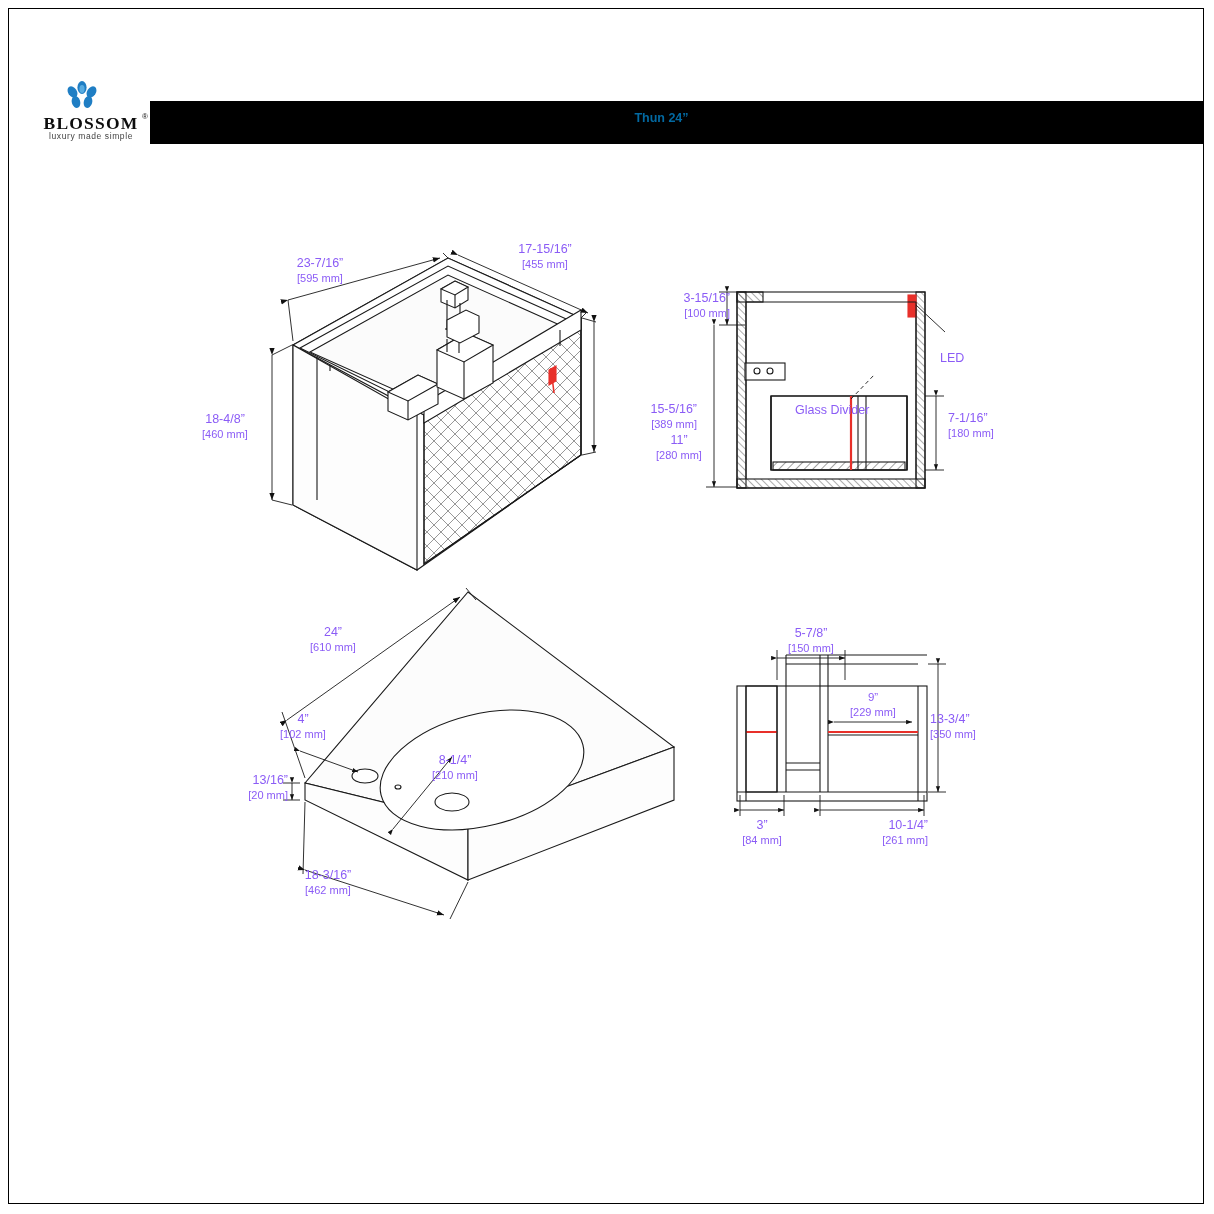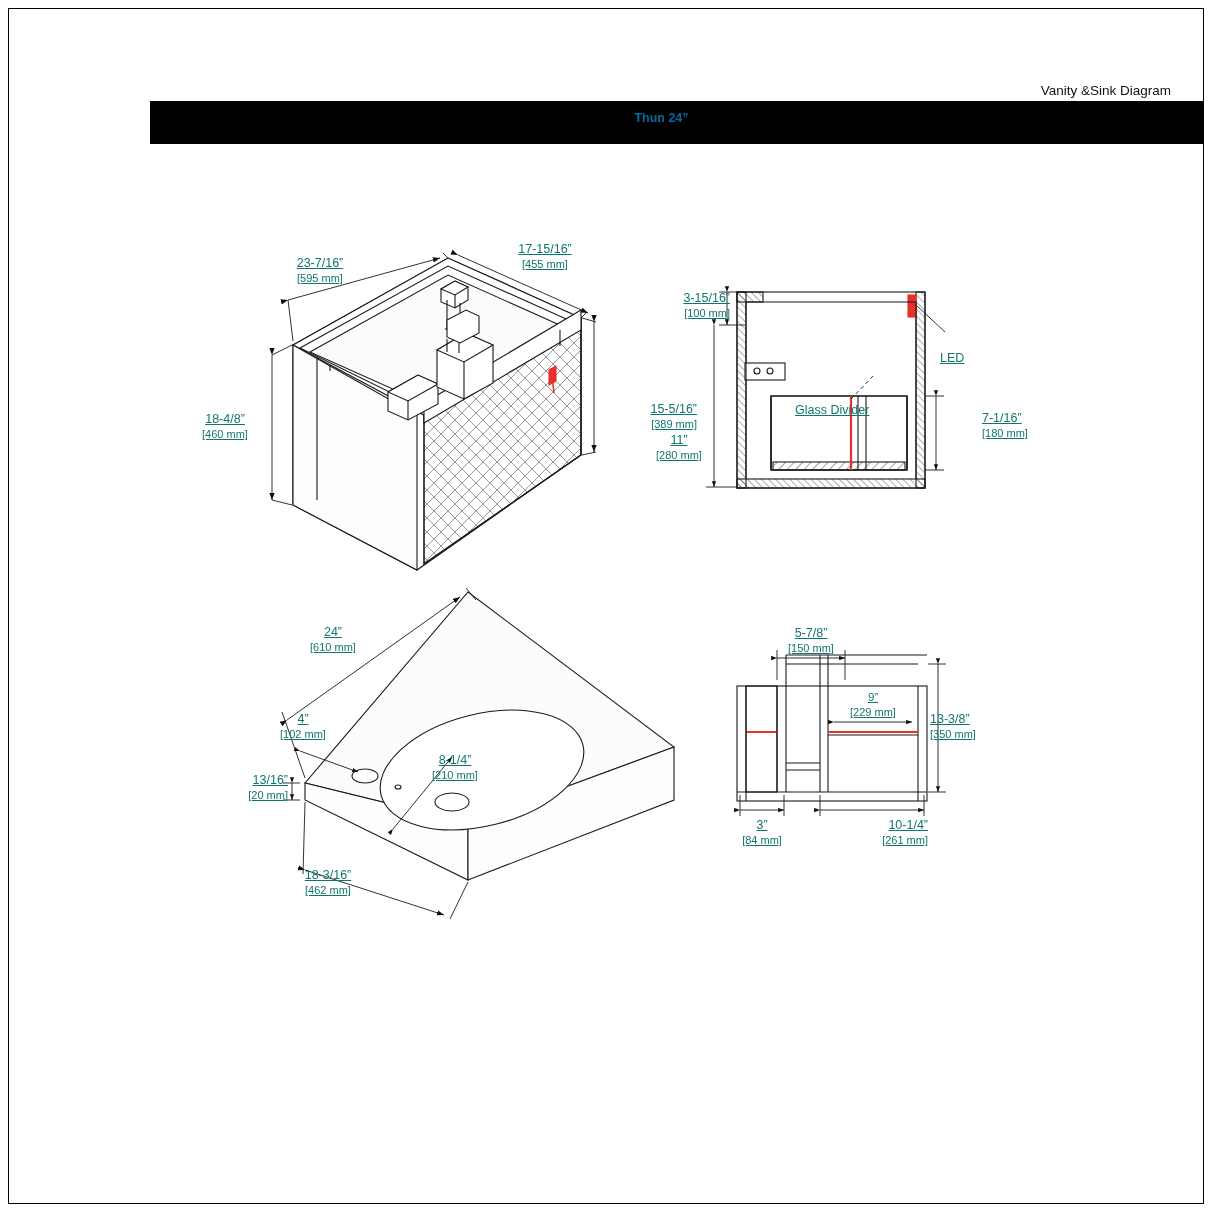--- a/index.html
+++ b/index.html
@@ -50,36 +50,52 @@
   .header-sub{
     position:absolute;left:141px;top:10px;width:1053px;text-align:center;
     padding-right:30px;box-sizing:border-box;
     font-size:12.5px;font-weight:bold;color:#0369a1;
   }
   
   #canvas{
     position:absolute;left:0;top:0;width:1214px;height:1214px;
   }
   .lbl{
-    position:absolute;font-size:12.5px;line-height:15px;color:#0f766e;
-    white-space:nowrap;text-align:center;text-decoration:underline;
+    position:absolute;font-size:12.5px;line-height:15px;color:#8b5cf6;
+    white-space:nowrap;text-align:center;
   }
   .lbl.small{font-size:11.5px;}
   .lbl .mm{font-size:11px;}
 </style>
 </head>
 <body>
 
 <div class="page-border"></div>
 
 <div class="header">
   <div class="header-bar"></div>
 
-
-  <div class="header-title">Vanity &amp;Sink Diagram</div>
+  <div class="logo">
+    <svg class="logo-mark" viewBox="0 0 46 34">
+      <g fill="#1f7ec4">
+        <ellipse cx="23" cy="6.5" rx="4.6" ry="6.5"></ellipse>
+        <ellipse cx="13.5" cy="11" rx="4.4" ry="6.2" transform="rotate(-32 13.5 11)"></ellipse>
+        <ellipse cx="32.5" cy="11" rx="4.4" ry="6.2" transform="rotate(32 32.5 11)"></ellipse>
+        <ellipse cx="17" cy="21" rx="4.2" ry="6" transform="rotate(-16 17 21)"></ellipse>
+        <ellipse cx="29" cy="21" rx="4.2" ry="6" transform="rotate(16 29 21)"></ellipse>
+      </g>
+      <g fill="#63b4e6" opacity="0.85">
+        <ellipse cx="23" cy="8" rx="2.6" ry="4"></ellipse>
+      </g>
+    </svg>
+    <div class="logo-word">BLOSSOM</div>
+    <div class="logo-reg">®</div>
+    <div class="logo-tag">luxury made simple</div>
+  </div>
+
   <div class="header-sub">Thun 24”</div>
 </div>
 
 <svg id="canvas" viewBox="0 0 1214 1214">
   <defs>
     <pattern id="diamond" width="14" height="14" patternUnits="userSpaceOnUse" patternTransform="rotate(0)">
       <path d="M7 0 L14 7 L7 14 L0 7 Z" fill="none" stroke="#7d7d7d" stroke-width="0.8"></path>
     </pattern>
     <pattern id="hatch" width="6" height="6" patternUnits="userSpaceOnUse" patternTransform="rotate(45)">
       <line x1="0" y1="0" x2="0" y2="6" stroke="#333" stroke-width="0.9"></line>
@@ -303,21 +319,21 @@
 <div class="lbl" style="left:597px;top:402px;width:100px;text-align:right;">
   <span>15-5/16”</span><br><span class="mm">[389 mm]</span>
 </div>
 
 <div class="lbl" style="left:640px;top:291px;width:90px;text-align:right;">
   <span>3-15/16”</span><br><span class="mm">[100 mm]</span>
 </div>
 <div class="lbl" style="left:642px;top:433px;width:74px;text-align:center;">
   <span>11”</span><br><span class="mm">[280 mm]</span>
 </div>
-<div class="lbl" style="left:948px;top:411px;width:110px;text-align:left;margin-left:34px;">
+<div class="lbl" style="left:948px;top:411px;width:110px;text-align:left;">
   <span>7-1/16”</span><br><span class="mm">[180 mm]</span>
 </div>
 <div class="lbl" style="left:795px;top:355px;width:130px;text-align:left;margin-top:48px;">Glass Divider</div>
 <div class="lbl" style="left:940px;top:351px;width:60px;text-align:left;">LED</div>
 
 <div class="lbl" style="left:268px;top:625px;width:130px;">
   <span>24”</span><br><span class="mm">[610 mm]</span>
 </div>
 <div class="lbl" style="left:248px;top:712px;width:110px;">
   <span>4”</span><br><span class="mm">[102 mm]</span>
@@ -332,20 +348,20 @@
   <span>18-3/16”</span><br><span class="mm">[462 mm]</span>
 </div>
 
 <div class="lbl" style="left:746px;top:626px;width:130px;">
   <span>5-7/8”</span><br><span class="mm">[150 mm]</span>
 </div>
 <div class="lbl small" style="left:828px;top:690px;width:90px;">
   <span>9”</span><br><span class="mm">[229 mm]</span>
 </div>
 <div class="lbl" style="left:930px;top:712px;width:110px;text-align:left;">
-  <span>13-3/8”</span><br><span class="mm">[350 mm]</span>
+  <span>13-3/4”</span><br><span class="mm">[350 mm]</span>
 </div>
 <div class="lbl" style="left:712px;top:818px;width:100px;">
   <span>3”</span><br><span class="mm">[84 mm]</span>
 </div>
 <div class="lbl" style="left:818px;top:818px;width:110px;text-align:right;">
   <span>10-1/4”</span><br><span class="mm">[261 mm]</span>
 </div>
 
 </body></html>

